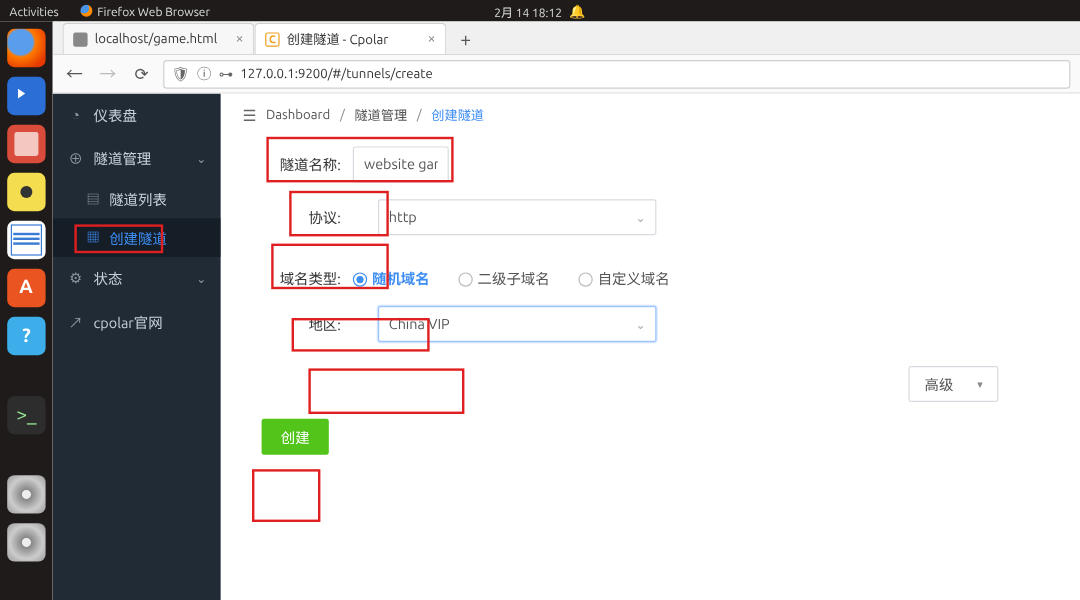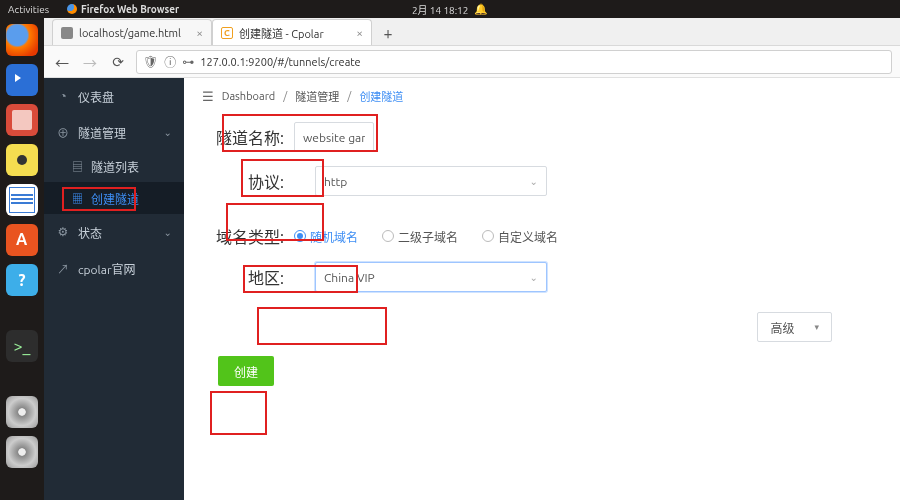--- a/index.html
+++ b/index.html
@@ -64,32 +64,32 @@
   .sb-sub.active .subico { color:#3e8ef4; }
 
   
   .main { flex:1; background:#fff; padding:10px 18px; overflow:auto; }
   .crumbs { font-size:11px; color:#888; display:flex; align-items:center; gap:8px; margin-bottom:18px; }
   .crumbs .burger { color:#666; font-size:13px; cursor:pointer; }
   .crumbs a { color:#555; text-decoration:none; }
   .crumbs .cur { color:#3e8ef4; }
 
   .form-row { display:flex; align-items:center; margin-bottom:14px; position:relative; }
-  .form-row .lbl { width:92px; text-align:right; font-size:16px; color:#333; padding-right:10px; }
+  .form-row .lbl { width:92px; text-align:right; font-size:12px; color:#333; padding-right:10px; }
   .form-row input[type=text], .form-row .select { height:30px; border:1px solid #d7dbe0; border-radius:2px; padding:0 8px; font-size:12px; color:#555; background:#fff; }
   .w-small { width:80px; }
   .w-med { width:232px;margin-left:21px; }
   .select { display:flex; align-items:center; justify-content:space-between; cursor:pointer; }
   .select .caret { color:#aaa; font-size:10px; }
   .radio-group { display:flex; gap:24px; font-size:12px; color:#555; }
   .radio { display:flex; align-items:center; gap:4px; cursor:pointer; }
   .radio .dot { width:12px; height:12px; border:1px solid #bbb; border-radius:50%; display:inline-block; position:relative; }
   .radio.checked .dot { border-color:#3e8ef4; }
   .radio.checked .dot::after { content:""; position:absolute; inset:2px; background:#3e8ef4; border-radius:50%; }
-  .radio.checked .rlabel { color:#3e8ef4; }
+  .radio.checked .rlabel { color:#3e8ef4;font-weight:bold; }
 
   .advanced-btn { margin-left:auto; margin-right:50px; height:30px; padding:0 12px; border:1px solid #d7dbe0; border-radius:2px; background:#fff; font-size:12px; color:#555; display:flex; align-items:center; gap:20px; cursor:pointer; }
   .advanced-row { display:flex; margin-top:20px; margin-bottom:14px; }
 
   .submit-btn { height:30px; padding:0 16px; background:#52c41a; color:#fff; border:none; border-radius:2px; font-size:12px; cursor:pointer; }
   .submit-wrap { margin-left:16px; }
 
   
   .hl { position:absolute; border:2px solid #e02020; pointer-events:none; }
   .hl1 { left:222px; top:114px; width:156px; height:38px; }
@@ -101,21 +101,21 @@
   .hl-sb { left:62px; top:187px; width:74px; height:24px; }
 
   .bell { font-size:11px; color:#bbb; }
 </style>
 </head>
 <body>
 
 <div class="gnome-panel">
   <div class="left">
     <span>Activities</span>
-    <span style="display:flex;gap:4px;font-weight:bold;">
+    <span style="display:flex;gap:4px;">
       <span class="ff-icon"></span>
       <span>Firefox Web Browser</span>
     </span>
   </div>
   <div class="center">
     <span>2月 14  18:12</span>
     <span class="bell">🔔</span>
   </div>
 </div>
 

